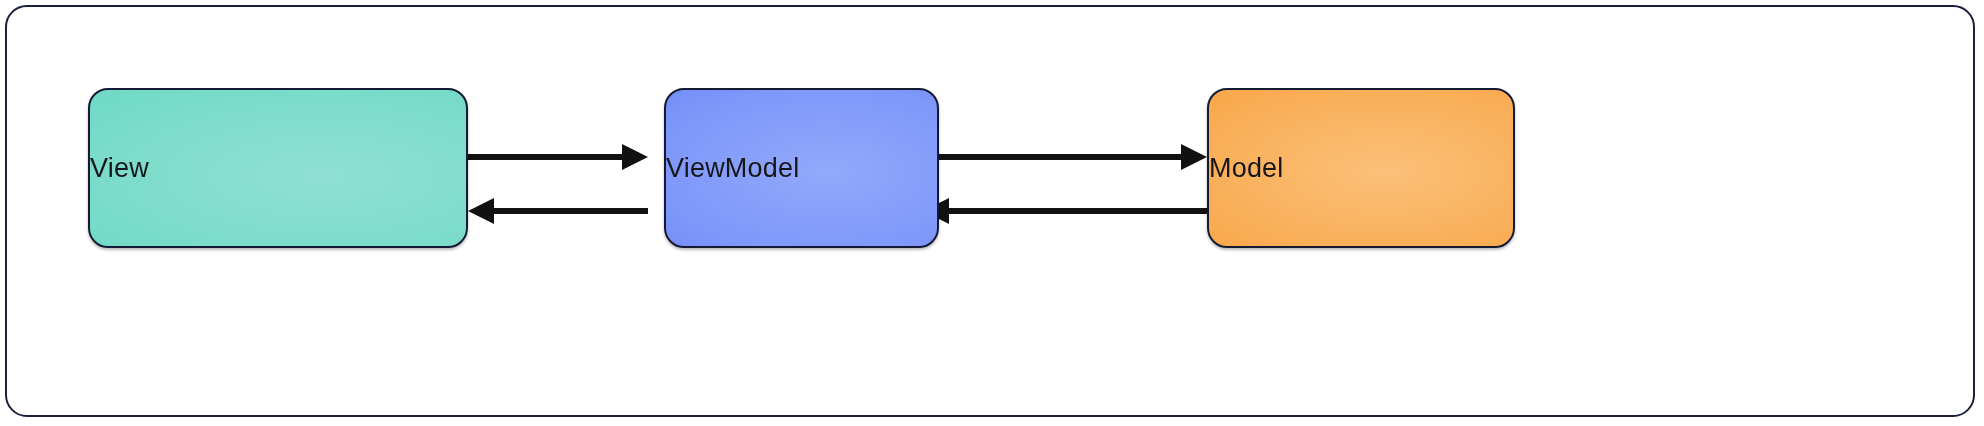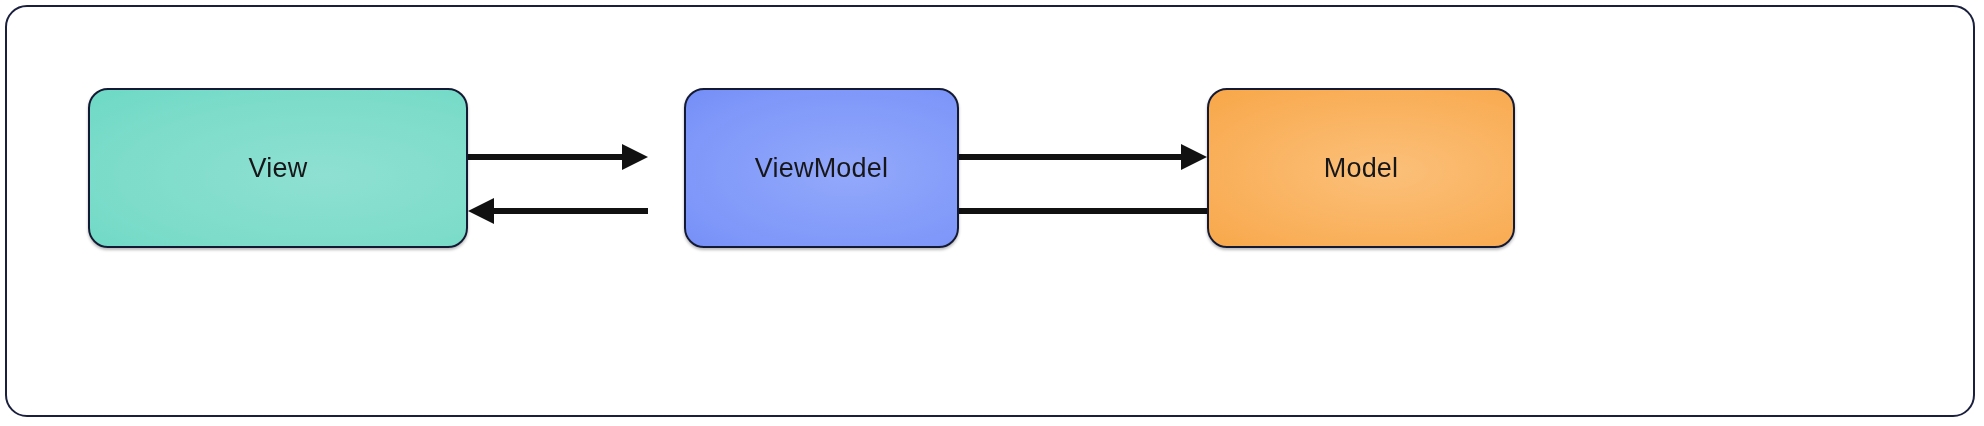--- a/index.html
+++ b/index.html
@@ -26,39 +26,38 @@
     background: #ffffff;
     box-sizing: border-box;
   }
   .node {
     position: absolute;
     border: 2.5px solid #141a33;
     border-radius: 20px;
     box-sizing: border-box;
     display: flex;
     align-items: center;
-    justify-content: center;
     box-shadow: 0 2px 3px rgba(0,0,0,0.28);
   }
   .node-label {
     font-size: 27px;
     color: #17171a;
     letter-spacing: 0.2px;
     white-space: nowrap;
     line-height: 1;
   }
   #node-view {
     left: 88px;
     top: 88px;
     width: 380px;
     height: 160px;
     background: radial-gradient(ellipse 135% 120% at 62% 55%, #8ee0d2 0%, #7ddcca 40%, #57d5c0 100%);
   }
   #node-viewmodel {
-    left: 684px;
+    left: 664px;
     top: 88px;
     width: 275px;
     height: 160px;
     background: radial-gradient(ellipse 150% 130% at 60% 52%, #93a9fb 0%, #7e97f9 42%, #5272f2 100%);
   }
   #node-model {
     left: 1207px;
     top: 88px;
     width: 308px;
     height: 160px;

